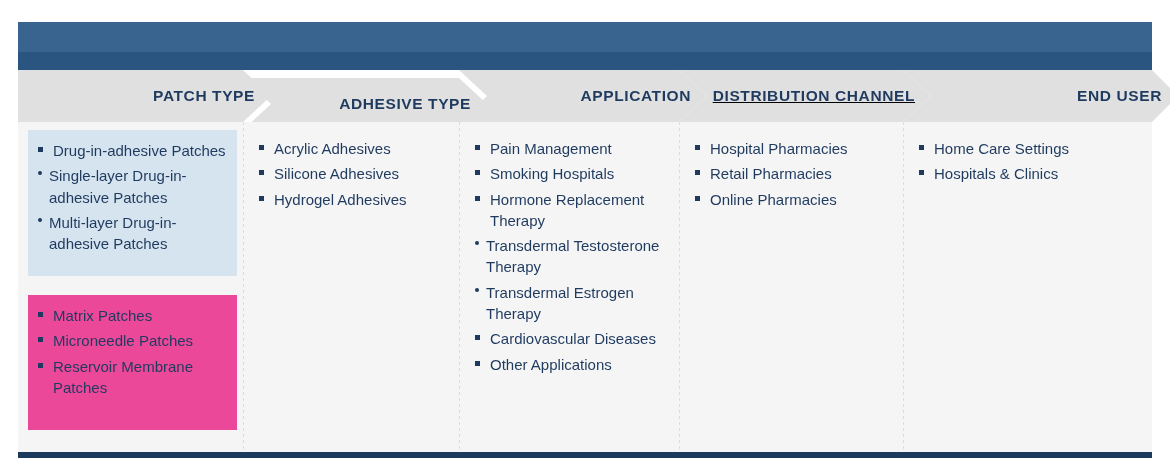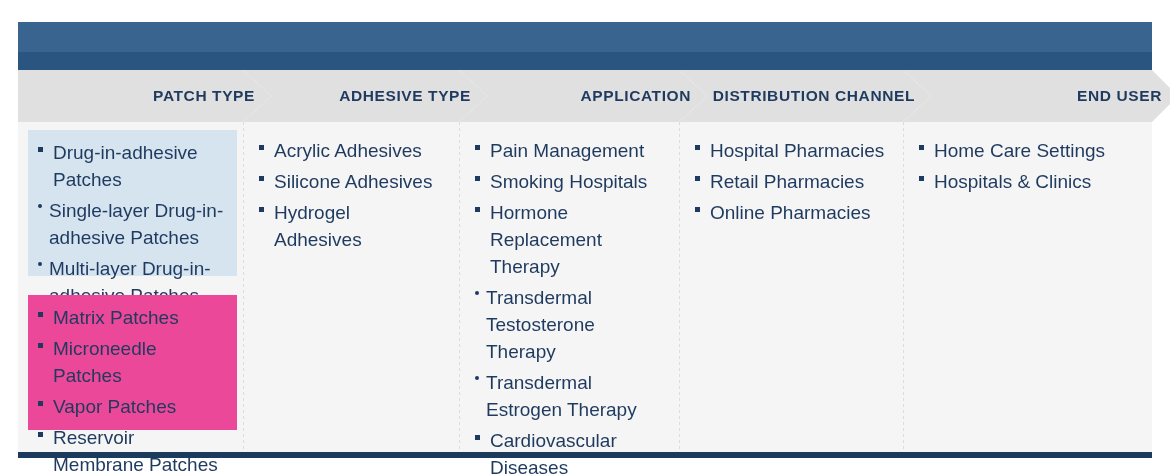--- a/index.html
+++ b/index.html
@@ -34,21 +34,21 @@
         background:repeating-linear-gradient(to bottom,#dcdcdc 0 3px,transparent 3px 6px);}
 
   .col{position:absolute;top:0;height:330px;box-sizing:border-box;}
 
   .tintbox{position:absolute;box-sizing:border-box;}
   .tint-light{background:#d6e4f0;}
   .tint-mid{background:#ec4899;}
 
   ul.items{list-style:none;margin:0;padding:0;}
   li.item{
-    position:relative;color:#1f3a5f;font-size:19px;line-height:1.42;
+    position:relative;color:#1f3a5f;font-size:15px;line-height:1.42;
     padding-left:17px;margin-bottom:4px;
   }
   li.item .bul{
     position:absolute;left:2px;top:7px;width:5px;height:5px;background:#1f3a5f;
   }
   li.sub{padding-left:13px;margin-bottom:4px;}
   li.sub .bul{
     left:2px;top:6px;width:4px;height:4px;border-radius:50%;background:#1f3a5f;
   }
 
@@ -62,48 +62,47 @@
 
   <div id="top-bar">
     <div class="band-a"></div>
     <div class="band-b"></div>
   </div>
 
   <div id="header-strip">
       <div class="chev" style="left: 0px; width: 253px; clip-path: polygon(0px 0px, 225px 0px, 253px 26px, 225px 52px, 0px 52px);">
         <div class="htxt">PATCH TYPE</div>
       </div>
-      <div class="chev" style="left: 225px; width: 244px; clip-path: polygon(0px 0px, 216px 0px, 244px 26px, 216px 52px, 0px 52px, 28px 26px); padding-left: 14px;">
+      <div class="chev" style="left: 225px; width: 244px; clip-path: polygon(0px 0px, 216px 0px, 244px 26px, 216px 52px, 0px 52px, 28px 26px); padding-left: 14px; margin-top: 8px;">
         <div class="htxt">ADHESIVE TYPE</div>
       </div>
       <div class="chev" style="left: 441px; width: 248px; clip-path: polygon(0px 0px, 220px 0px, 248px 26px, 220px 52px, 0px 52px, 28px 26px); padding-left: 14px;">
         <div class="htxt">APPLICATION</div>
       </div>
-      <div class="chev" style="left: 661px; width: 252px; clip-path: polygon(0px 0px, 224px 0px, 252px 26px, 224px 52px, 0px 52px, 28px 26px); padding-left: 14px;">
+      <div class="chev" style="left: 661px; width: 252px; clip-path: polygon(0px 0px, 224px 0px, 252px 26px, 224px 52px, 0px 52px, 28px 26px); padding-left: 14px; text-decoration: underline;">
         <div class="htxt">DISTRIBUTION CHANNEL</div>
       </div>
       <div class="chev" style="left: 885px; width: 275px; clip-path: polygon(0px 0px, 249px 0px, 275px 26px, 249px 52px, 0px 52px, 28px 26px); padding-left: 14px;">
         <div class="htxt">END USER</div>
       </div>
     </div>
 
   <div id="body-area">
       <div class="col" style="left: 0px; width: 225px;">
         <div class="tintbox tint-light" style="left: 10px; width: 209px; top: 8px; height: 146px; padding: 10px 10px 8px 8px;">
           <ul class="items">
             <li class="item"><span class="bul"></span><span>Drug-in-adhesive Patches</span></li>
             <li class="item sub"><span class="bul"></span><span>Single-layer Drug-in-adhesive Patches</span></li>
             <li class="item sub"><span class="bul"></span><span>Multi-layer Drug-in-adhesive Patches</span></li>
           </ul>
         </div>
         <div class="tintbox tint-mid" style="left: 10px; width: 209px; top: 173px; height: 135px; padding: 10px 10px 8px 8px;">
           <ul class="items">
             <li class="item"><span class="bul"></span><span>Matrix Patches</span></li>
             <li class="item"><span class="bul"></span><span>Microneedle Patches</span></li>
-            <li class="item"><span class="bul"></span><span>Vapor Patches</span></li>
             <li class="item"><span class="bul"></span><span>Reservoir Membrane Patches</span></li>
           </ul>
         </div>
       </div>
       <div class="vdiv" style="left: 225px;"></div>
       <div class="col" style="left: 225px; width: 216px;">
         <div style="position: absolute; left: 14px; top: 16px; width: 184px;">
           <ul class="items">
             <li class="item"><span class="bul"></span><span>Acrylic Adhesives</span></li>
             <li class="item"><span class="bul"></span><span>Silicone Adhesives</span></li>

